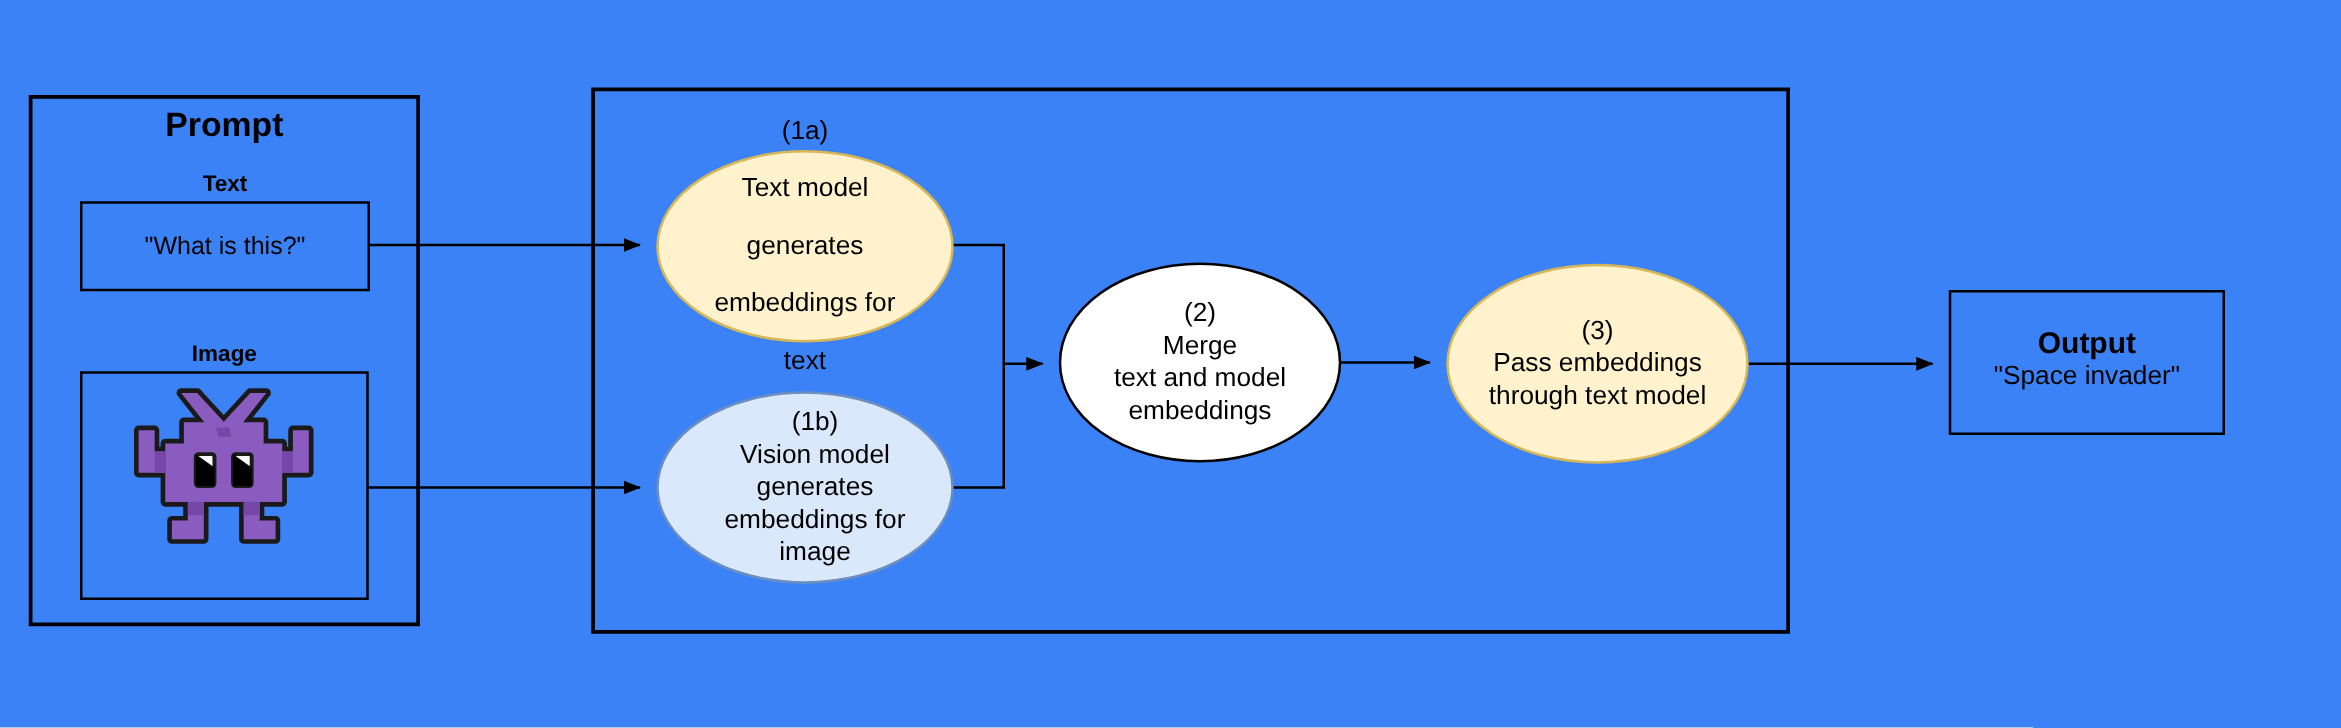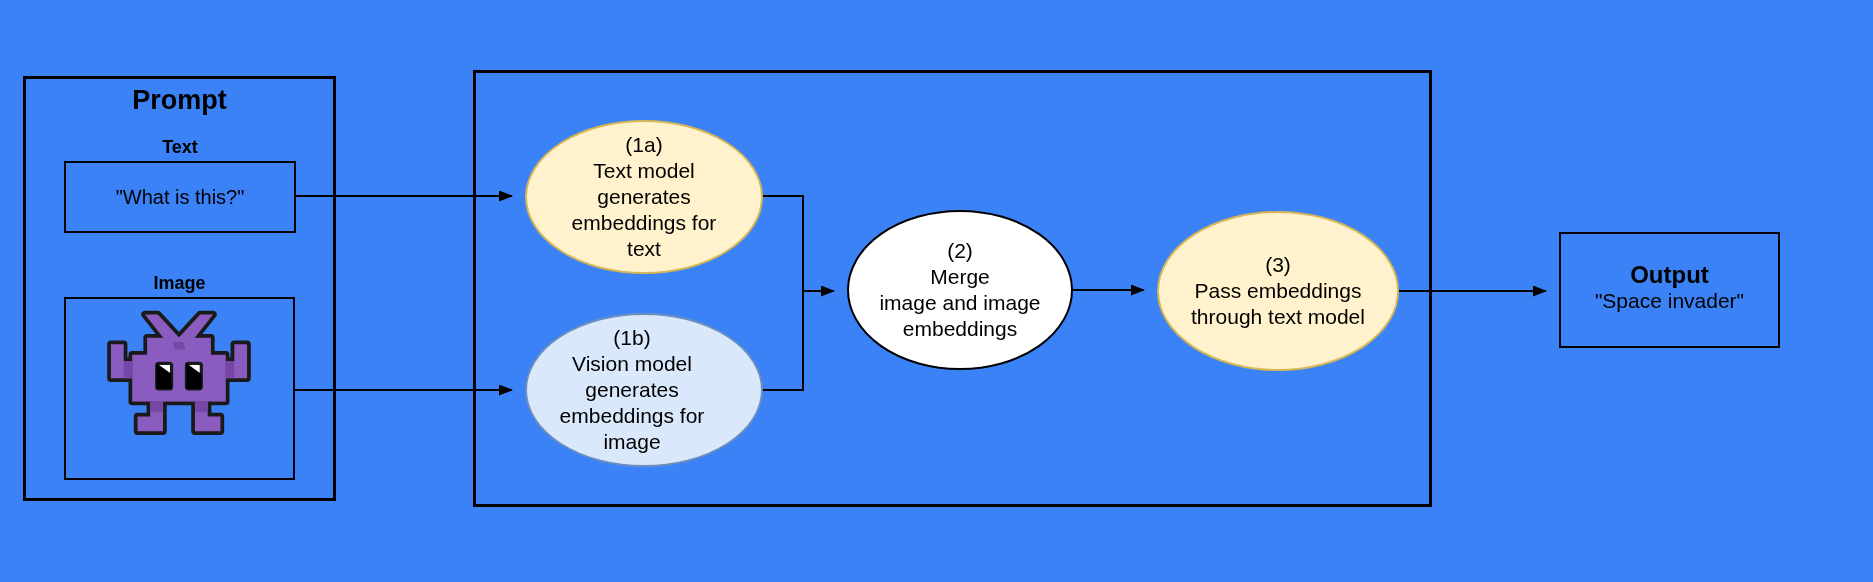--- a/index.html
+++ b/index.html
@@ -140,40 +140,40 @@
         <rect x="45" y="48" width="14" height="24" rx="2" stroke-width="3" fill="#FFFFFF" stroke="#1A1A1A"></rect>
         <polygon points="45,48 59,58 59,72 45,72" fill="#000000"></polygon>
         <rect x="73" y="48" width="14" height="24" rx="2" stroke-width="3" fill="#FFFFFF" stroke="#1A1A1A"></rect>
         <polygon points="73,48 87,58 87,72 73,72" fill="#000000"></polygon>
       </g>
     </svg>
   </div>
 
   <div class="box thick" style="left:473px; top:70px; width:959px; height:437px;"></div>
 
-  <div class="node-text" style="left:524px; top:132px; width:240px; height:130px;">
+  <div class="node-text" style="left:524px; top:132px; width:240px; height:130px;gap:20px;">
     <span>(1a)</span>
     <span>Text model</span>
     <span>generates</span>
     <span>embeddings for</span>
     <span>text</span>
   </div>
 
-  <div class="node-text" style="left:512px; top:325px; width:240px; height:130px;text-align:center;">
+  <div class="node-text" style="left:532px; top:325px; width:240px; height:130px;text-align:center;">
     <span>(1b)</span>
     <span>Vision model</span>
     <span>generates</span>
     <span>embeddings for</span>
     <span>image</span>
   </div>
 
   <div class="node-text" style="left:845px; top:238px; width:230px; height:104px;">
     <span>(2)</span>
     <span>Merge</span>
-    <span>image and image</span>
+    <span>text and model</span>
     <span>embeddings</span>
   </div>
 
   <div class="node-text" style="left:1153px; top:252px; width:250px; height:78px;">
     <span>(3)</span>
     <span>Pass embeddings</span>
     <span>through text model</span>
   </div>
 
   <div class="box thin" style="left:1559px; top:232px; width:221px; height:116px;"></div>

